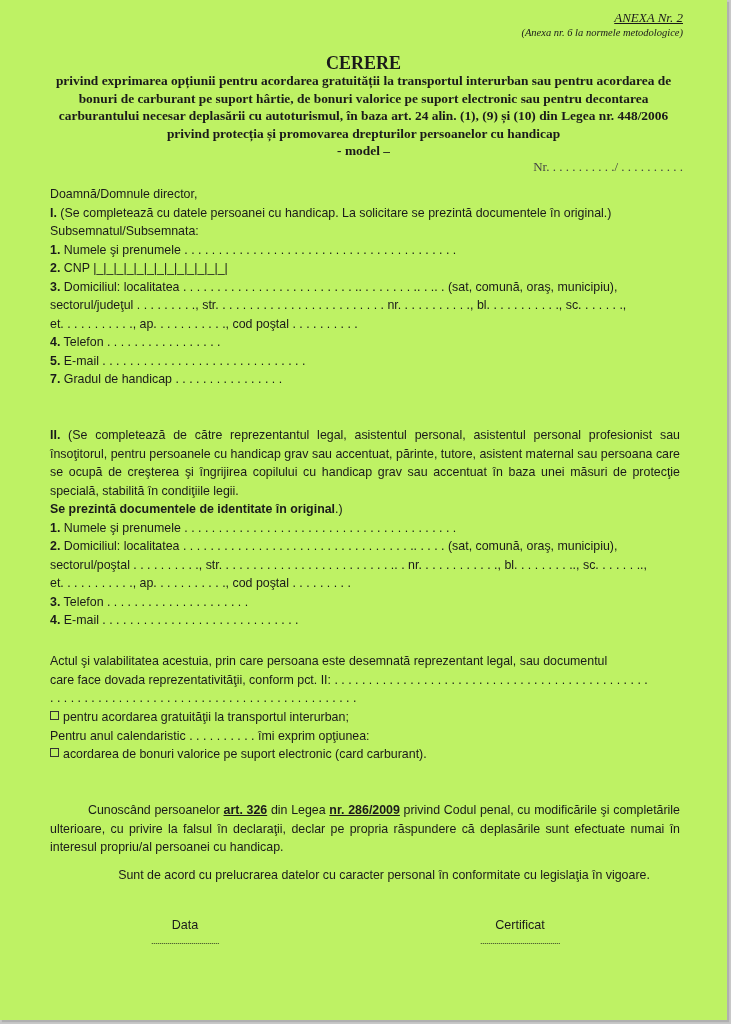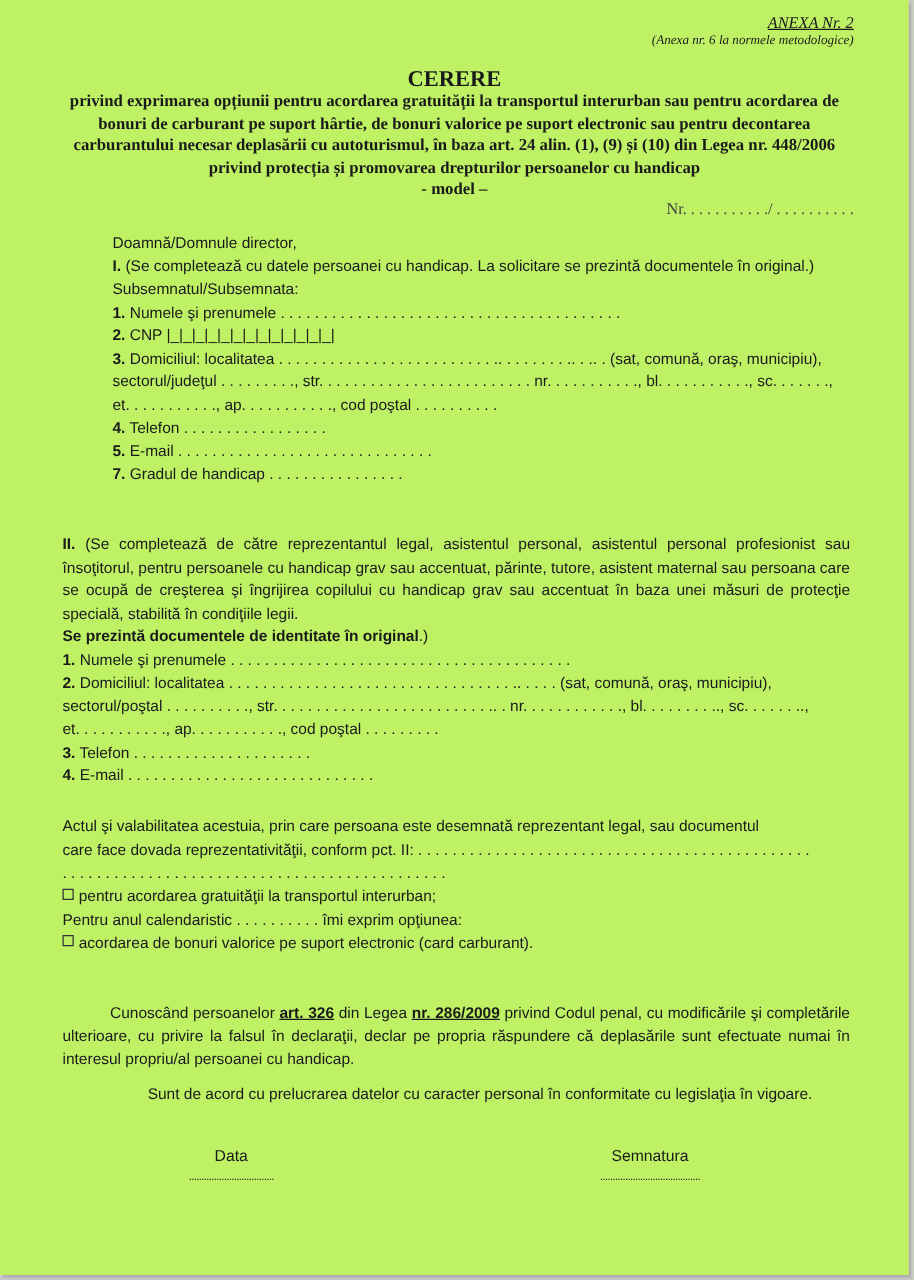--- a/index.html
+++ b/index.html
@@ -38,21 +38,21 @@
   </div>
 
   <div class="title serif">CERERE</div>
   <div class="subtitle serif">
     <span>privind exprimarea opțiunii pentru acordarea gratuității la transportul interurban sau pentru acordarea de bonuri de carburant pe suport hârtie, de bonuri valorice pe suport electronic sau pentru decontarea carburantului necesar deplasării cu autoturismul, în baza art. 24 alin. (1), (9) și (10) din Legea nr. 448/2006 privind protecția și promovarea drepturilor persoanelor cu handicap</span><br>
     <span>- model –</span>
   </div>
 
   <div class="nr serif">Nr. . . . . . . . . . ./ . . . . . . . . . .</div>
 
-  <div class="body-text sans" style="top:185px;margin-left:40px;">
+  <div class="body-text sans" style="top:185px;">
     <p>Doamnă/Domnule director,</p>
     <p><span class="b">I.</span><span> (Se completează cu datele persoanei cu handicap. La solicitare se prezintă documentele în original.)</span></p>
     <p>Subsemnatul/Subsemnata:</p>
     <div>
       <p><span class="b">1.</span><span> Numele şi prenumele . . . . . . . . . . . . . . . . . . . . . . . . . . . . . . . . . . . . . . . .</span></p>
       <p><span class="b">2.</span><span> CNP |_|_|_|_|_|_|_|_|_|_|_|_|_|</span></p>
       <p><span class="b">3.</span><span> Domiciliul: localitatea . . . . . . . . . . . . . . . . . . . . . . . . . .. . . . . . . . .. . .. . (sat, comună, oraş, municipiu),</span></p>
       <p><span>sectorul/judeţul . . . . . . . . ., str. . . . . . . . . . . . . . . . . . . . . . . . . nr. . . . . . . . . . ., bl. . . . . . . . . . ., sc. . . . . . .,</span></p>
       <p><span>et. . . . . . . . . . ., ap. . . . . . . . . . ., cod poştal . . . . . . . . . .</span></p>
       <p><span class="b">4.</span><span> Telefon . . . . . . . . . . . . . . . . .</span></p>
@@ -90,17 +90,17 @@
     <span>Cunoscând persoanelor </span><span class="ul">art.  326</span><span> din Legea </span><span class="ul">nr.  286/2009</span><span> privind Codul penal, cu modificările şi completările ulterioare, cu privire la falsul în declaraţii, declar pe propria răspundere că deplasările sunt efectuate numai în interesul propriu/al persoanei cu handicap.</span>
   </div>
 
   <div class="body-text sans indent" style="top:866px;text-align:center;">Sunt de acord cu prelucrarea datelor cu caracter personal în conformitate cu legislaţia în vigoare.</div>
 
   <div class="sig sans" style="left:130px; width:110px;">
     <div>Data</div>
     <div class="dots">..................................</div>
   </div>
   <div class="sig sans" style="left:455px; width:130px;">
-    <div>Semnatura</div>
+    <div>Certificat</div>
     <div class="dots">........................................</div>
   </div>
 
 </div>
 
 </body></html>

